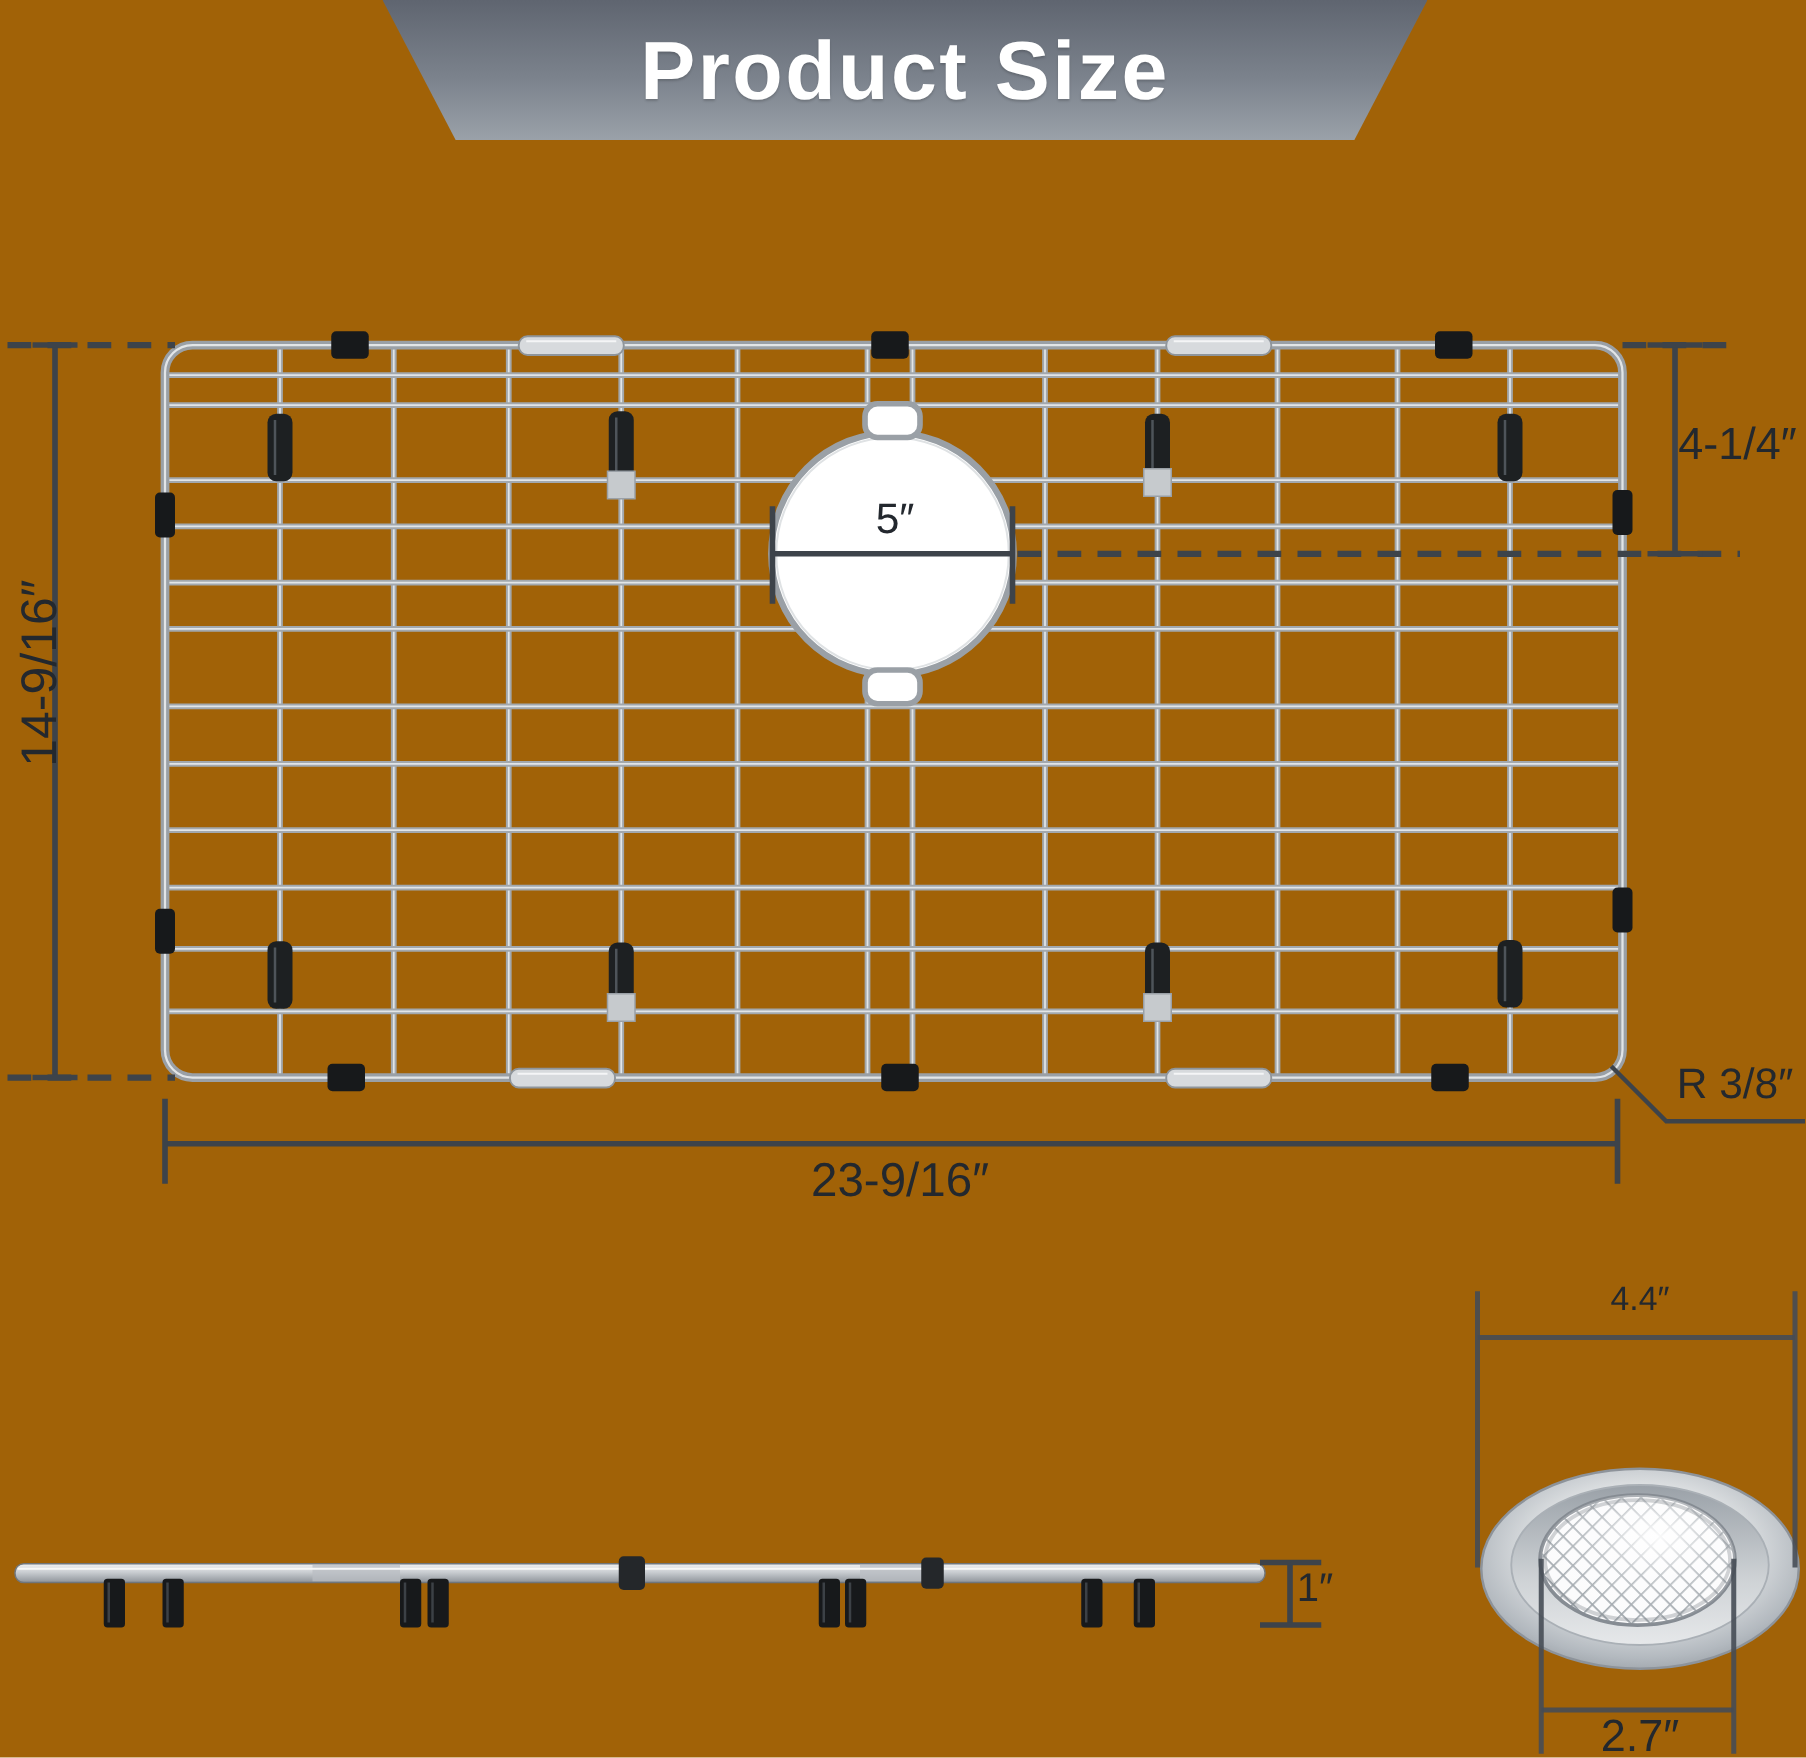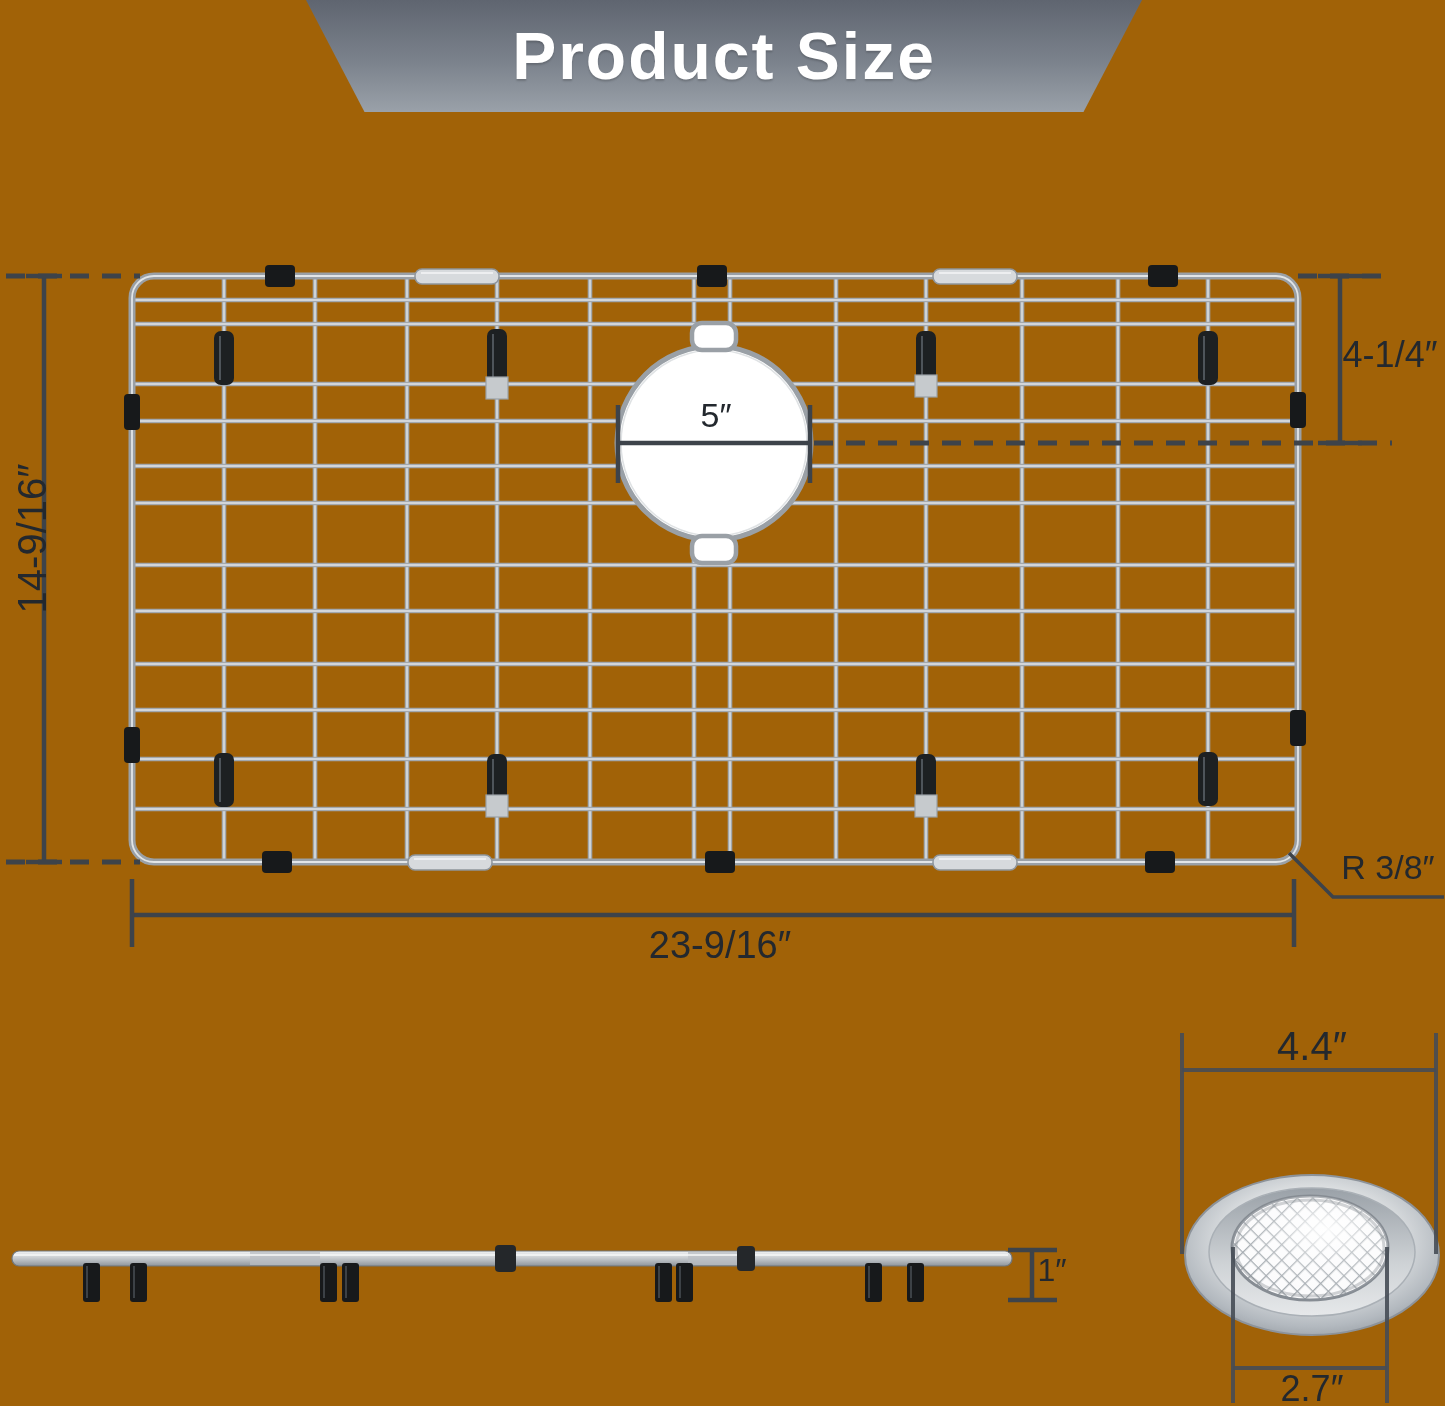--- a/index.html
+++ b/index.html
@@ -22,21 +22,21 @@
   .dim-label{
     position:absolute;color:#23282e;text-align:center;white-space:nowrap;
     font-weight:400;
   }
   #lbl-height{left:-118px;top:516px;width:300px;font-size:40px;transform:rotate(-90deg);}
   #lbl-width{left:570px;top:924px;width:300px;font-size:38px;}
   #lbl-hole{left:666px;top:396px;width:100px;font-size:34px;}
   #lbl-offset{left:1290px;top:334px;width:200px;font-size:36px;}
   #lbl-radius{left:1288px;top:848px;width:200px;font-size:34px;}
   #lbl-thick{left:1022px;top:1252px;width:60px;font-size:32px;}
-  #lbl-outer{left:1242px;top:1024px;width:140px;font-size:40px;}
+  #lbl-outer{left:1242px;top:1024px;width:140px;font-size:27px;}
   #lbl-inner{left:1242px;top:1368px;width:140px;font-size:36px;}
 </style>
 </head>
 <body>
 
 <div class="canvas">
 
   <div class="banner">
     <span class="banner-text">Product Size</span>
   </div>

